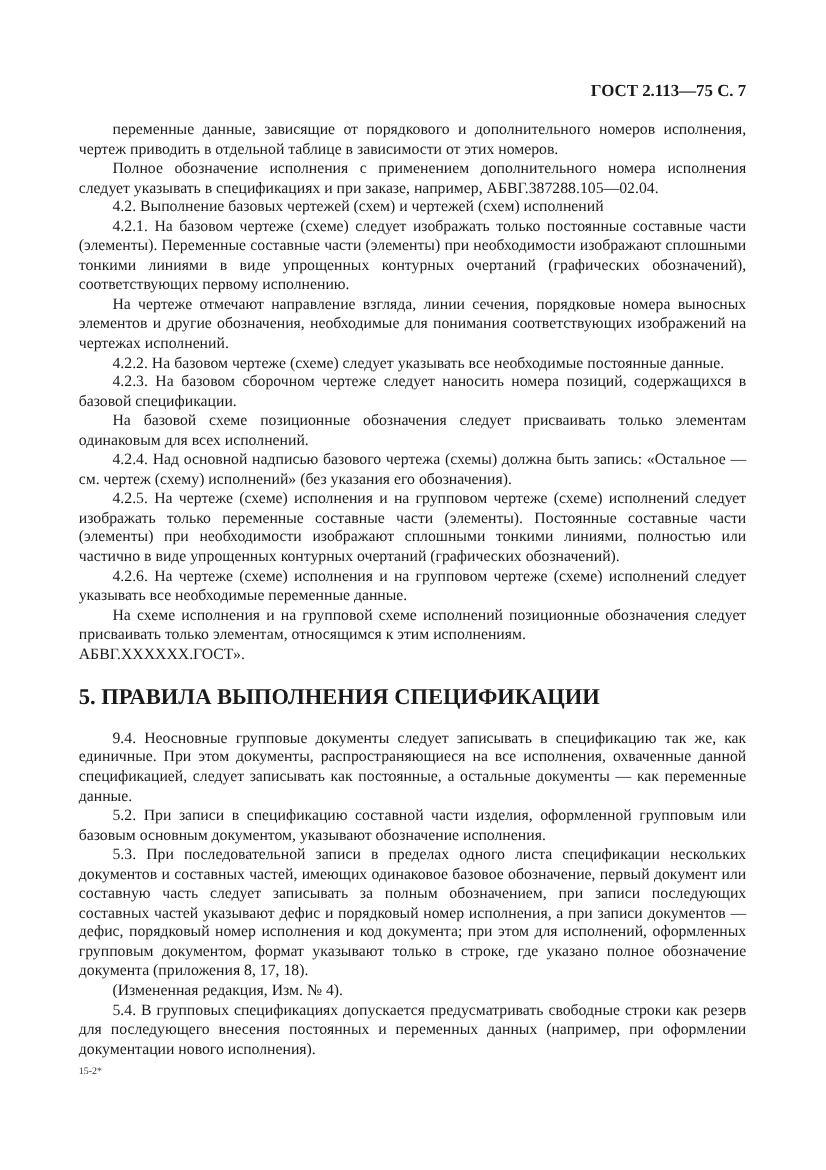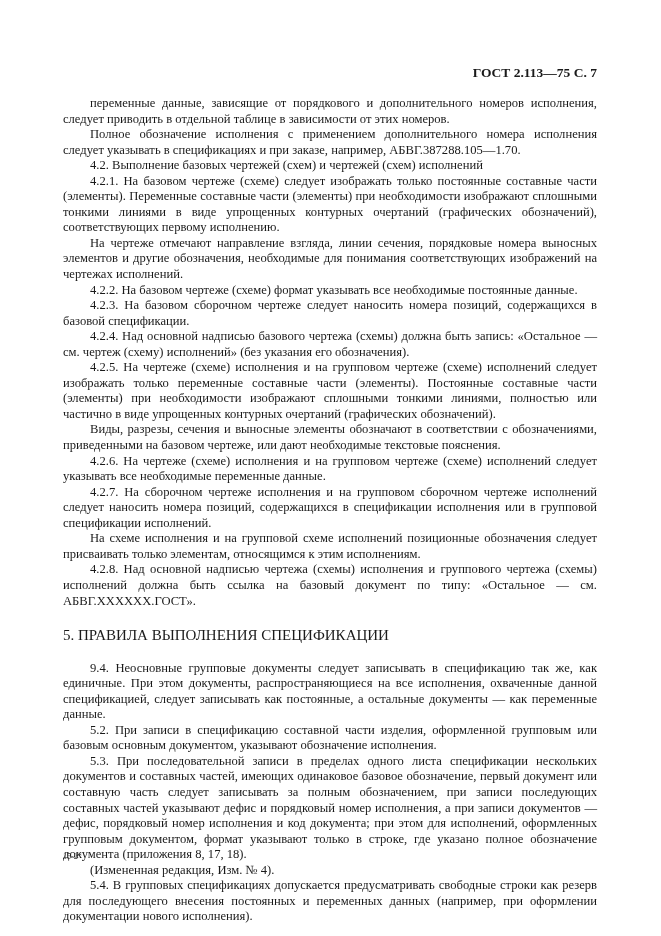--- a/index.html
+++ b/index.html
@@ -15,48 +15,46 @@
   }
   .body-text {
     position: absolute; left: 63px; top: 96px; width: 534px;
     font-size: 12.6px; line-height: 15.55px;
   }
   .body-text p { margin: 0; text-align: justify; text-indent: 27px; hyphens: manual; }
   .body-text p.spaced { text-align-last: justify; }
   .body-text b { font-weight: normal; }
   .section-heading {
     margin: 19px 0 17px 0 !important; text-indent: 0 !important;
-    text-align: right; font-weight: normal; font-size: 15px;
+    text-align: right; font-weight: bold; font-size: 18px;
   }
   .footer-mark {
     position: absolute; left: 63px; top: 852px; font-size: 8px; color: #333;
   }
 </style>
 </head>
 <body>
 
 <div class="page">
 
   <div class="running-header">ГОСТ 2.113—75 С. 7</div>
 
   <div class="body-text">
-    <p>переменные данные, зависящие от порядкового и дополнительного номеров исполнения, следует приводить в отдельной таблице в зависимости от этих номеров.</p>
-    <p>Полное обозначение исполнения с применением дополнительного номера исполнения следует указывать в спецификациях и при заказе, например, АБВГ.387288.105—1.70.</p>
+    <p>переменные данные, зависящие от порядкового и дополнительного номеров исполнения, чертеж приводить в отдельной таблице в зависимости от этих номеров.</p>
+    <p>Полное обозначение исполнения с применением дополнительного номера исполнения следует указывать в спецификациях и при заказе, например, АБВГ.387288.105—02.04.</p>
     <p><span>4.2.</span> <b>Выполнение базовых чертежей (схем) и чертежей (схем) исполнений</b></p>
     <p>4.2.1. На базовом чертеже (схеме) следует изображать только постоянные составные части (эле­менты). Переменные составные части (элементы) при необходимости изображают сплошными тонки­ми линиями в виде упрощенных контурных очертаний (графических обозначений), соответствующих первому исполнению.</p>
     <p>На чертеже отмечают направление взгляда, линии сечения, порядковые номера выносных эле­ментов и другие обозначения, необходимые для понимания соответствующих изображений на черте­жах исполнений.</p>
-    <p>4.2.2. На базовом чертеже (схеме) формат указывать все необходимые постоянные данные.</p>
+    <p>4.2.2. На базовом чертеже (схеме) следует указывать все необходимые постоянные данные.</p>
     <p>4.2.3. На базовом сборочном чертеже следует наносить номера позиций, содержащихся в базовой спецификации.</p>
+    <p>На базовой схеме позиционные обозначения следует присваивать только элементам одинаковым для всех исполнений.</p>
     <p>4.2.4. Над основной надписью базового чертежа (схемы) должна быть запись: «Остальное — см. чертеж (схему) исполнений» (без указания его обозначения).</p>
     <p>4.2.5. На чертеже (схеме) исполнения и на групповом чертеже (схеме) исполнений следует изоб­ражать только переменные составные части (элементы). Постоянные составные части (элементы) при необходимости изображают сплошными тонкими линиями, полностью или частично в виде упрощен­ных контурных очертаний (графических обозначений).</p>
-    <p>Виды, разрезы, сечения и выносные элементы обозначают в соответствии с обозначениями, приведенными на базовом чертеже, или дают необходимые текстовые пояснения.</p>
     <p>4.2.6. На чертеже (схеме) исполнения и на групповом чертеже (схеме) исполнений следует ука­зывать все необходимые переменные данные.</p>
-    <p>4.2.7. На сборочном чертеже исполнения и на групповом сборочном чертеже исполнений следует наносить номера позиций, содержащихся в спецификации исполнения или в групповой специфика­ции исполнений.</p>
     <p>На схеме исполнения и на групповой схеме исполнений позиционные обозначения следует при­сваивать только элементам, относящимся к этим исполнениям.</p>
-    <p class="spaced">4.2.8. Над основной надписью чертежа (схемы) исполнения и группового чертежа (схемы) исполнений должна быть ссылка на базовый документ по типу: «Остальное — см.</p>
     <p style="text-indent:0">АБВГ.XXXXXX.ГОСТ».</p>
 
     <p class="section-heading">5. ПРАВИЛА ВЫПОЛНЕНИЯ СПЕЦИФИКАЦИИ</p>
 
     <p>9.4. Неосновные групповые документы следует записывать в спецификацию так же, как единич­ные. При этом документы, распространяющиеся на все исполнения, охваченные данной специфика­цией, следует записывать как постоянные, а остальные документы — как переменные данные.</p>
     <p>5.2. При записи в спецификацию составной части изделия, оформленной групповым или базо­вым основным документом, указывают обозначение исполнения.</p>
     <p>5.3. При последовательной записи в пределах одного листа спецификации нескольких документов и составных частей, имеющих одинаковое базовое обозначение, первый документ или составную часть следует записывать за полным обозначением, при записи последующих составных частей указывают дефис и порядковый номер исполнения, а при записи документов — дефис, порядковый номер исполнения и код документа; при этом для исполнений, оформленных групповым документом, формат указывают только в строке, где указано полное обозначение документа (приложения 8, 17, 18).</p>
     <p><b>(Измененная редакция, Изм. № 4).</b></p>
     <p>5.4. В групповых спецификациях допускается предусматривать свободные строки как резерв для последующего внесения постоянных и переменных данных (например, при оформлении документации нового исполнения).</p>
   </div>

